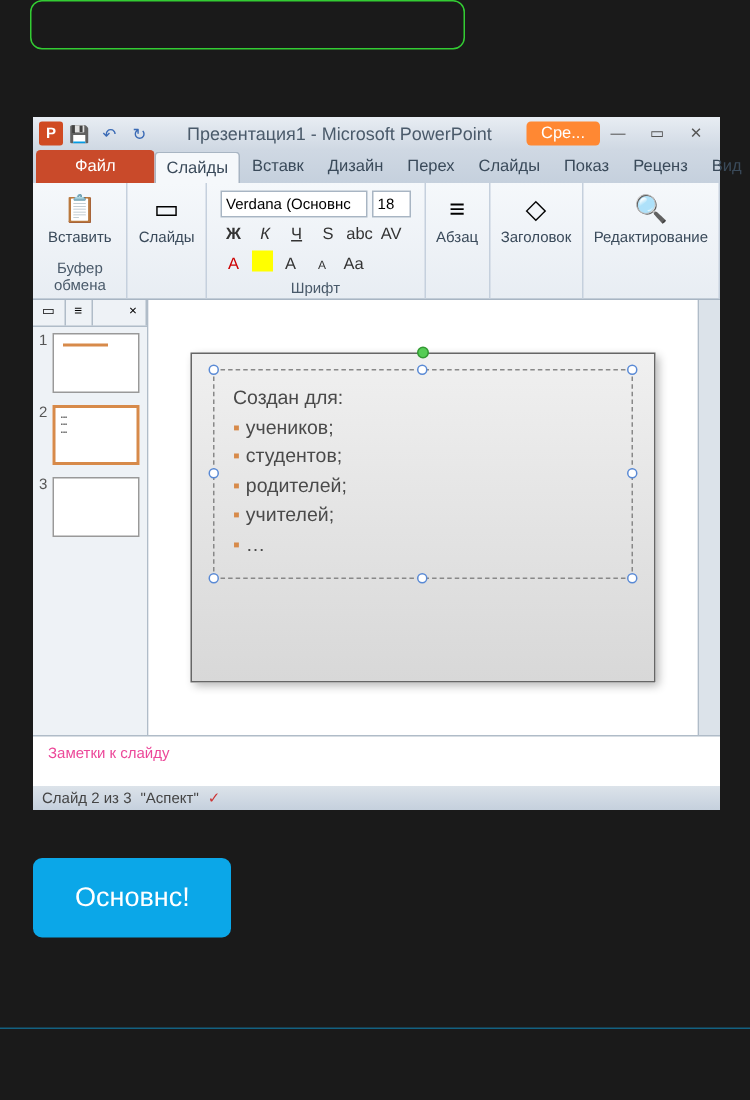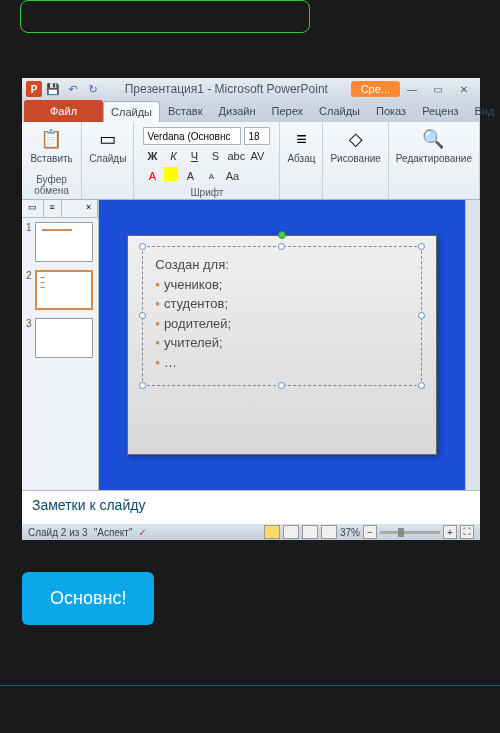--- a/index.html
+++ b/index.html
@@ -31,31 +31,31 @@
 .workspace{display:flex;height:290px;background:#dce3ea}
 .thumbs{width:90px;background:#eef2f6;border-right:1px solid #b0bcc8;overflow-y:auto}
 .thumb-tabs{height:18px;display:flex;border-bottom:1px solid #b0bcc8;font-size:9px}
 .thumb-tab{padding:2px 6px;border-right:1px solid #b0bcc8}
 .thumb-item{display:flex;align-items:flex-start;padding:4px;gap:3px}
 .thumb-num{font-size:10px;color:#555}
 .thumb{width:58px;height:40px;background:#fff;border:1px solid #999;position:relative}
 .thumb.sel{border:2px solid #d78a4a}
 .thumb-line{position:absolute;top:6px;left:6px;width:30px;height:2px;background:#d78a4a}
 .thumb-content{position:absolute;top:4px;left:4px;right:4px;font-size:4px;color:#666;line-height:1.2}
-.slide-area{flex:1;background:#1d4ed8;display:flex;align-items:center;justify-content:flex-end;position:relative;padding:28px}
+.slide-area{flex:1;background:#ffffff;display:flex;align-items:center;justify-content:flex-end;position:relative;padding:28px}
 .vscroll{width:17px;background:#dce3ea;border-left:1px solid #b0bcc8}
 .slide{width:310px;height:220px;background:linear-gradient(#f0f0f0,#d8d8d8);border:1px solid #666;box-shadow:2px 2px 6px rgba(0,0,0,0.3);position:relative}
 .textbox{position:absolute;top:10px;left:14px;right:14px;height:140px;border:1px dashed #888;padding:8px 12px}
 .handle{position:absolute;width:7px;height:7px;background:#fff;border:1px solid #5a8ad5;border-radius:50%}
 .rot-handle{position:absolute;top:-16px;left:50%;transform:translateX(-50%);width:8px;height:8px;background:#5c5;border:1px solid #393;border-radius:50%}
 .tb-text{font-size:13px;color:#4a4a4a;line-height:1.5;font-family:Verdana}
 .bullet{color:#d78a4a;margin-right:4px}
 .title-ph{position:absolute;bottom:14px;left:14px;right:14px;height:28px;border:1px dashed #ccc;display:flex;align-items:center;padding:0 8px}
 .title-ph-text{color:#d78a4a;font-weight:bold;font-size:15px;font-family:Verdana}
-.notes{height:34px;background:#fff;border-top:1px solid #b0bcc8;padding:6px 10px;font-size:14px;color:#0c4a6e}
+.notes{height:34px;background:#fff;border-top:1px solid #b0bcc8;padding:6px 10px;font-size:10px;color:#ec4899}
 .statusbar{height:16px;background:linear-gradient(#dce3ea,#c5d0dd);display:flex;align-items:center;padding:0 6px;font-size:10px;color:#444;gap:8px}
 .status-left{display:flex;gap:6px;align-items:center}
 .status-right{margin-left:auto;display:flex;gap:3px;align-items:center}
 .view-btn{width:16px;height:14px;border:1px solid #999;background:#f0f0f0}
 .view-btn.active{background:#ffd966}
 .zoom-slider{width:60px;height:3px;background:#aaa;position:relative}
 .zoom-thumb{position:absolute;left:30%;top:-3px;width:6px;height:9px;background:#888;border-radius:1px}
 .zbtn{width:14px;height:14px;border:1px solid #999;display:flex;align-items:center;justify-content:center;background:#f0f0f0}
 .answer-btn{position:absolute;top:572px;left:22px;background:#0ba7e8;color:#fff;padding:16px 28px;border-radius:6px;font-size:18px;cursor:pointer;border:none}
 .divider{position:absolute;top:685px;left:0;right:0;height:1px;background:#0ba7e8;opacity:0.5}
@@ -138,21 +138,21 @@
     </div>
     <div class="rgroup">
       <div class="big-btn">
         <div class="ico">≡</div>
         <div class="lbl">Абзац</div>
       </div>
     </div>
     <div class="rgroup">
       <div class="big-btn">
         <div class="ico">◇</div>
-        <div class="lbl">Рисование</div>
+        <div class="lbl">Заголовок</div>
       </div>
     </div>
     <div class="rgroup">
       <div class="big-btn">
         <div class="ico">🔍</div>
         <div class="lbl">Редактирование</div>
       </div>
     </div>
   </div>
 
@@ -209,30 +209,17 @@
   </div>
 
   <div class="notes">Заметки к слайду</div>
 
   <div class="statusbar">
     <div class="status-left">
       <span>Слайд 2 из 3</span>
       <span>"Аспект"</span>
       <span style="color:#c33">✓</span>
     </div>
-    <div class="status-right">
-      <div class="view-btn active"></div>
-      <div class="view-btn"></div>
-      <div class="view-btn"></div>
-      <div class="view-btn"></div>
-      <span>37%</span>
-      <div class="zbtn">−</div>
-      <div class="zoom-slider">
-          <div class="zoom-thumb"></div>
-        </div>
-      <div class="zbtn">+</div>
-      <div class="zbtn">⛶</div>
-    </div>
   </div>
 </div>
 
 <button class="answer-btn">Основнс!</button>
 <div class="divider"></div>
 
 </body></html>

